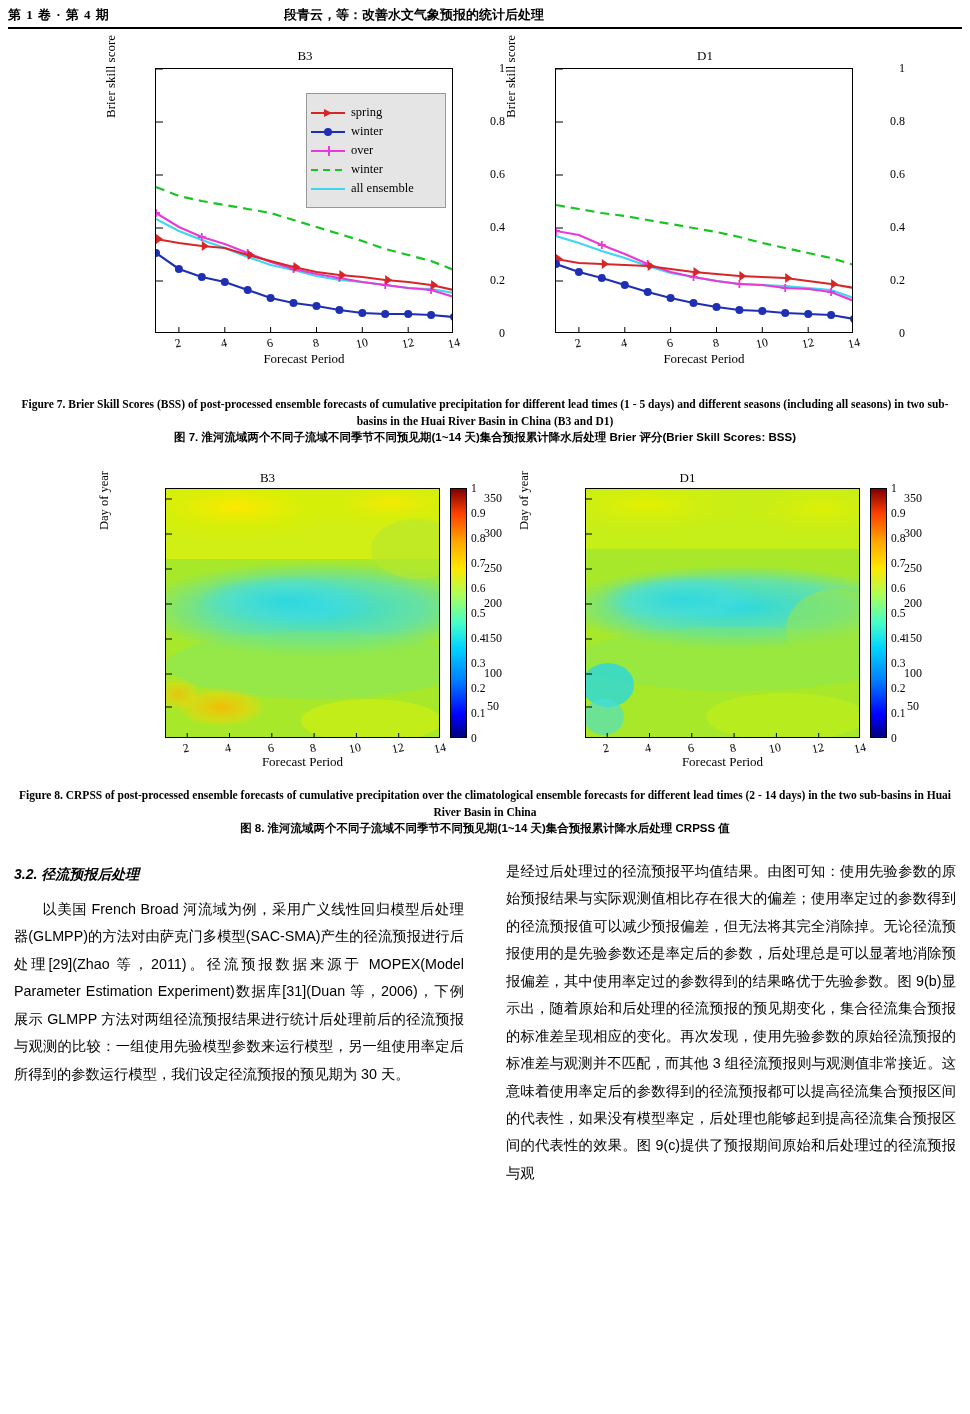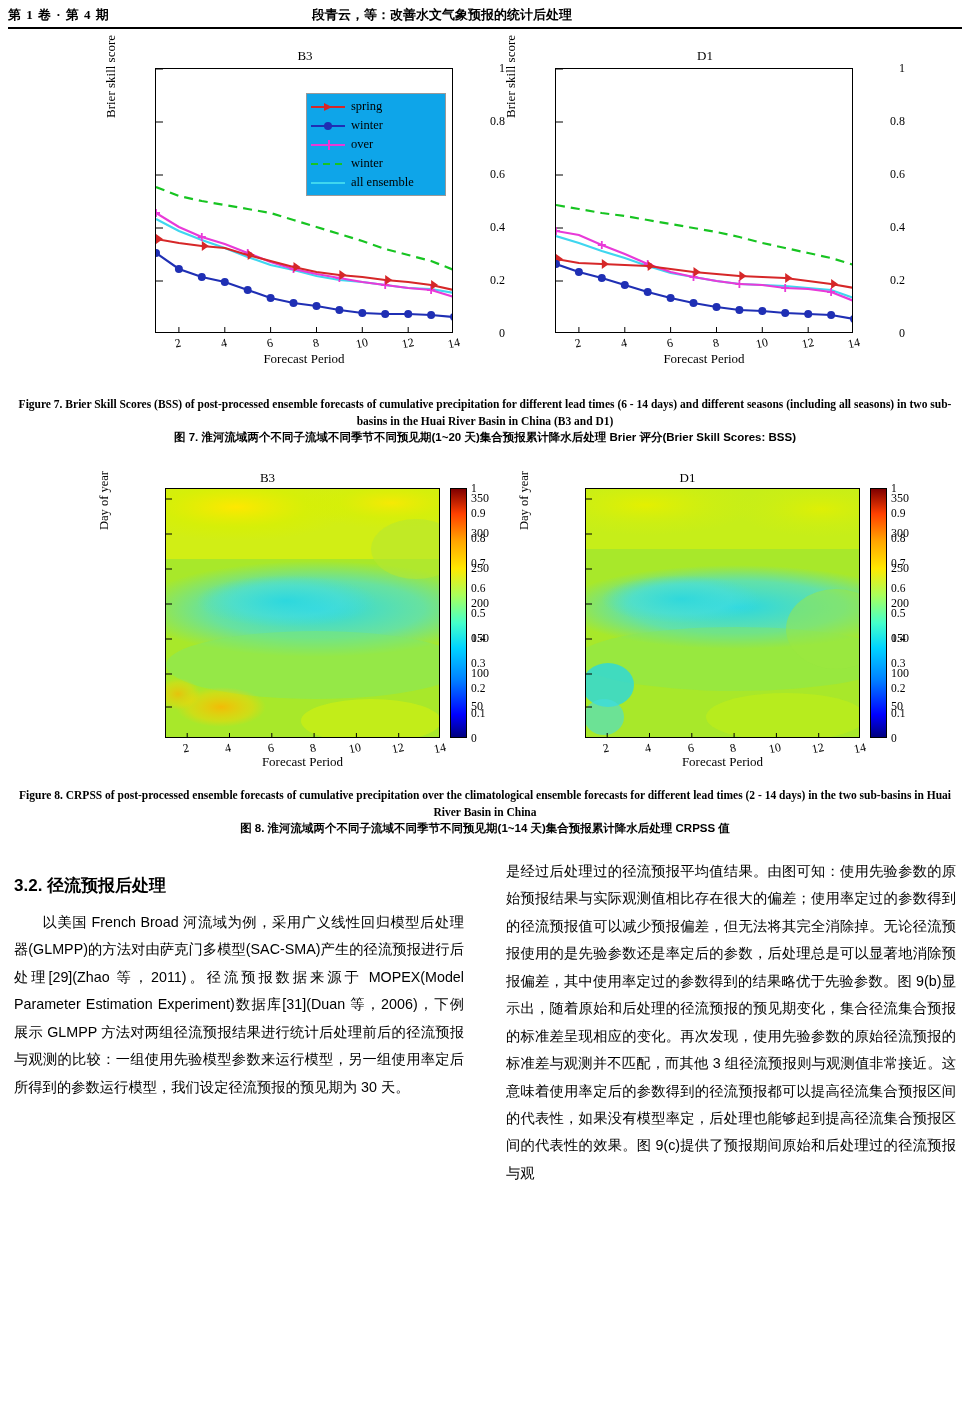--- a/index.html
+++ b/index.html
@@ -13,21 +13,21 @@
     position: relative;
   }
   .page { position:relative; width:970px; height:1414px; padding: 0; }
 
   
   .runhead {
     position:absolute; left:0; top:0; width:970px; height:32px;
     font-size:13px;
   }
   .runhead .left { position:absolute; left:8px; top:6px; font-weight:bold; letter-spacing:1px; }
-  .runhead .center { position:absolute; left:312px; top:6px; font-weight:bold; }
+  .runhead .center { position:absolute; left:284px; top:6px; font-weight:bold; }
   .runhead .rule { position:absolute; left:8px; top:27px; width:954px; height:2px; background:#000; }
 
   
   .fig7 { position:absolute; left:0; top:48px; width:970px; height:340px; }
   .chartbox { position:absolute; width:400px; height:330px; }
   .chartbox.left { left:105px; top:0; }
   .chartbox.right { left:505px; top:0; }
   .chart-title {
     position:absolute; top:0; width:100%; text-align:center;
     font-size:13px; font-family:"Liberation Serif", serif;
@@ -46,21 +46,21 @@
   }
   .ytick {
     position:absolute; right:0; width:40px; text-align:right; font-size:12px;
     transform: translateY(-50%);
   }
   .xtick {
     position:absolute; top:288px; font-size:12px; transform: translateX(-50%) rotate(-12deg);
   }
   .legend {
     position:absolute; left:150px; top:24px; width:140px;
-    border:1px solid #999; background:#0ea5e9; padding:3px 4px; font-size:12.5px;
+    border:1px solid #999; background:#e5e5e5; padding:9px 4px; font-size:12.5px;
     z-index: 5;
   }
   .legend .row { display:flex; align-items:center; height:19px; }
   .legend .sample { width:34px; height:12px; position:relative; margin-right:6px; flex:0 0 34px; }
   .legend .sample .ln { position:absolute; left:0; top:5px; width:34px; height:2px; }
   .legend .sample .mk { position:absolute; left:13px; top:2px; width:8px; height:8px; }
 
   
   .caption {
     position:absolute; left:14px; width:942px;
@@ -76,40 +76,40 @@
   .hm-title { position:absolute; top:0; width:345px; text-align:center; font-size:13px; }
   .hm-plot {
     position:absolute; left:70px; top:18px; width:275px; height:250px;
     border:1px solid #000; overflow:hidden;
   }
   .hm-ylab {
     position:absolute; left:2px; top:60px; transform:rotate(-90deg);
     transform-origin:left top; font-size:12.5px; white-space:nowrap;
   }
   .hm-ytick {
-    position:absolute; right:0; width:44px; text-align:left; font-size:12px;
+    position:absolute; right:0; width:44px; text-align:center; font-size:12px;
     transform:translateY(-50%);
   }
   .hm-xtick { position:absolute; top:271px; font-size:12px; transform:translateX(-50%) rotate(-12deg); }
   .hm-xlab { position:absolute; left:70px; top:284px; width:275px; text-align:center; font-size:13px; }
   .cbar {
     position:absolute; left:355px; top:18px; width:17px; height:250px; border:1px solid #000;
   }
   .cbar-tick {
     position:absolute; left:376px; font-size:11.5px; transform:translateY(-50%);
   }
 
   
   .bodycols { position:absolute; left:14px; top:858px; width:942px; height:480px; }
   .col { position:absolute; width:450px; top:0; }
   .col.l { left:0; }
   .col.r { left:492px; }
   h3.sec {
     font-family:"Liberation Sans", sans-serif;
-    font-size:17px; font-weight:bold; margin:16px 0 12px 0;
+    font-size:14px; font-weight:bold; margin:8px 0 12px 0;font-style:italic;
   }
   p.bt {
     margin:0 0 0 0;
     font-size:14.3px; line-height:1.92; text-align:justify;
     text-indent:2em;
     font-family:Liberation Sans, sans-serif;
   }
 
   
   .footer { position:absolute; left:0; bottom:16px; width:970px; height:20px; font-size:13px; }
@@ -334,22 +334,22 @@
       <div class="xtick" style="left:165px">6</div>
       <div class="xtick" style="left:211px">8</div>
       <div class="xtick" style="left:257px">10</div>
       <div class="xtick" style="left:303px">12</div>
       <div class="xtick" style="left:349px">14</div>
       <div class="xlab">Forecast Period</div>
     </div>
   </div>
 
   <div class="caption" style="top:396px">
-    <div>Figure 7. Brier Skill Scores (BSS) of post-processed ensemble forecasts of cumulative precipitation for different lead times (6 - 14 days) and different seasons (including all seasons) in two sub-basins in the Huai River Basin in China (B3 and D1)</div>
-    <div class="cn">图 7. 淮河流域两个不同子流域不同季节不同预见期(1~20 天)集合预报累计降水后处理 Brier 评分(Brier Skill Scores: BSS)</div>
+    <div>Figure 7. Brier Skill Scores (BSS) of post-processed ensemble forecasts of cumulative precipitation for different lead times (1 - 5 days) and different seasons (including all seasons) in two sub-basins in the Huai River Basin in China (B3 and D1)</div>
+    <div class="cn">图 7. 淮河流域两个不同子流域不同季节不同预见期(1~14 天)集合预报累计降水后处理 Brier 评分(Brier Skill Scores: BSS)</div>
   </div>
 
   <div class="fig8">
 
     <div class="hmbox left">
       <div class="hm-title">B3</div>
       <div class="hm-ylab">Day of year</div>
 
       <div class="hm-ytick" style="top:236px">50</div>
       <div class="hm-ytick" style="top:203px">100</div>

